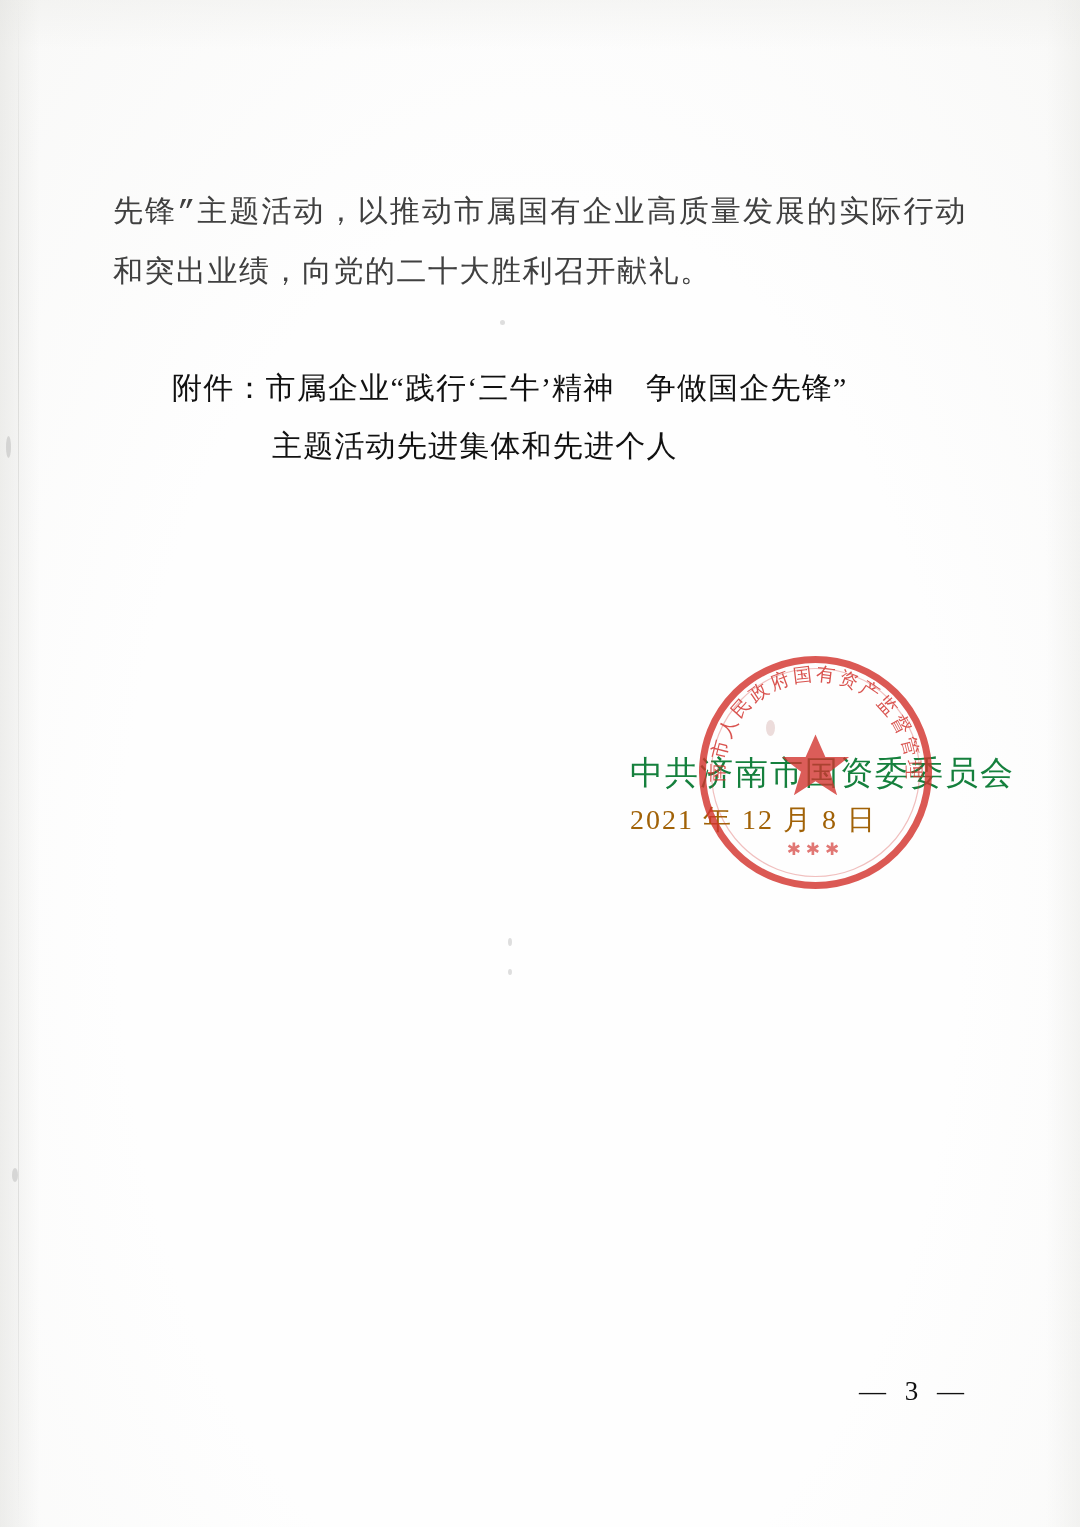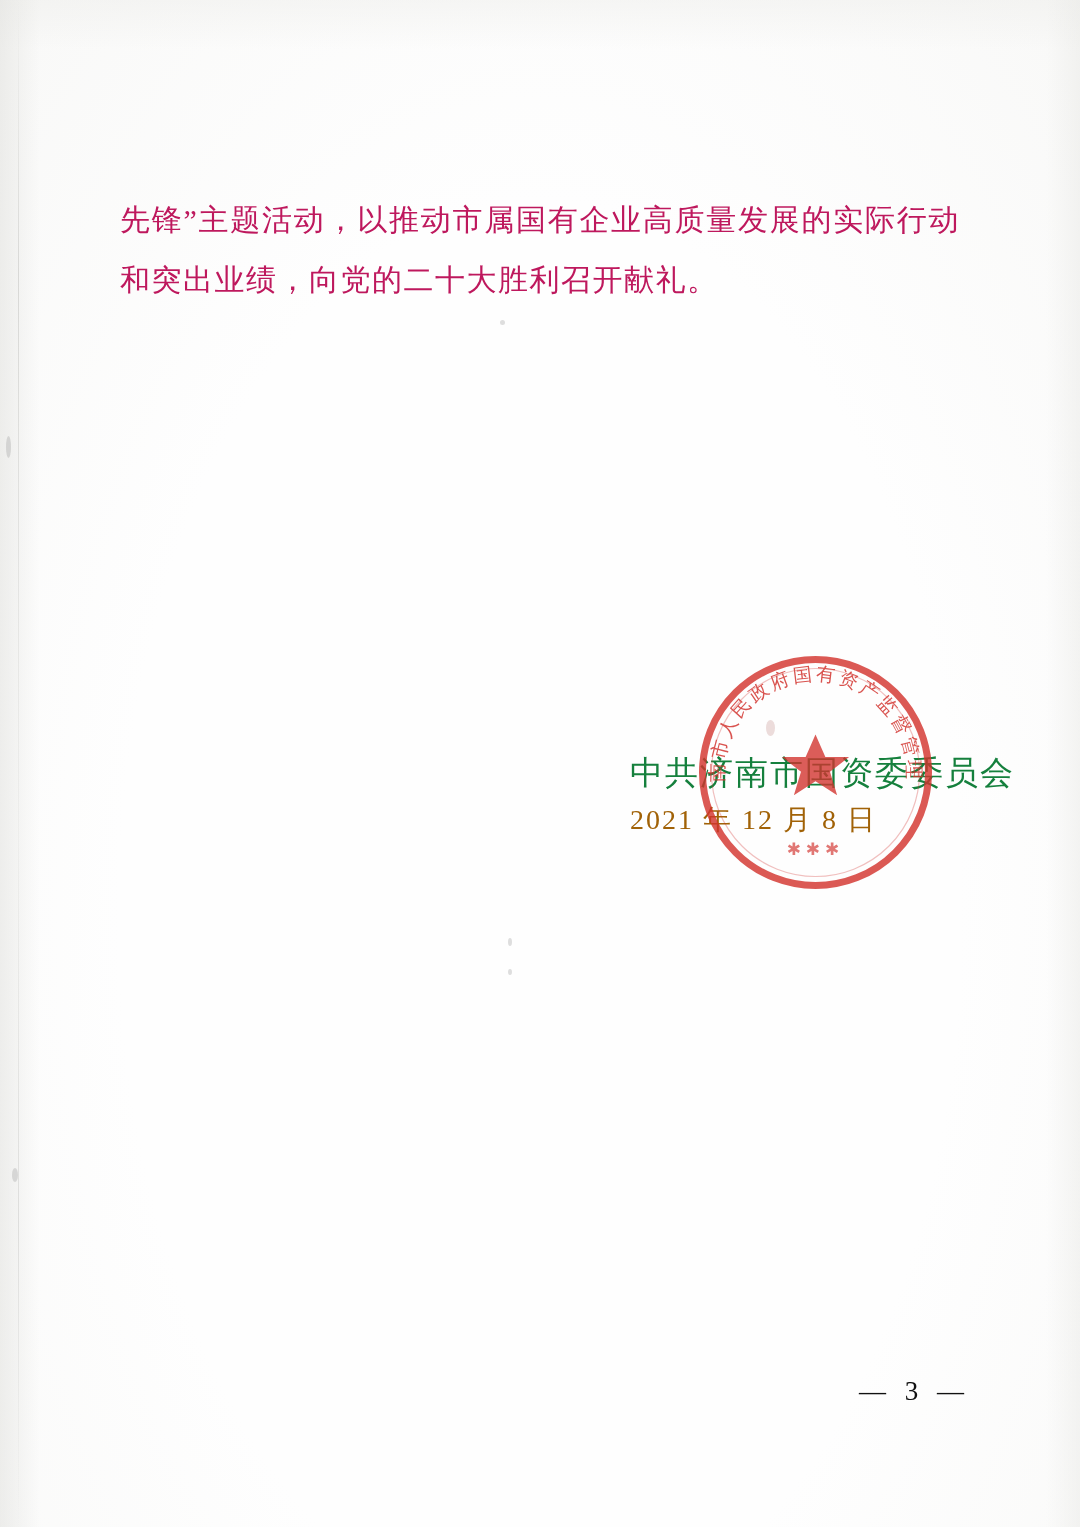--- a/index.html
+++ b/index.html
@@ -38,23 +38,24 @@
   .doc-body {
     position: absolute;
     left: 110px;
     top: 180px;
     width: 860px;
   }
   .para {
     font-size: 30px;
     line-height: 60px;
     letter-spacing: 1.5px;
-    color: #be185d;
+    color: #404040;
     text-align: justify;
-    margin: 10px;
+    margin: 3px;
+    font-family: Liberation Mono, monospace;
   }
 
   .attach-block {
     margin-top: 56px;
     padding-left: 62px;
   }
   .attach-line {
     font-size: 30px;
     line-height: 58px;
     letter-spacing: 1.2px;
@@ -129,20 +130,24 @@
   <div class="scan-speck" style="left:12px; top:1168px; width:6px; height:14px;"></div>
   <div class="scan-speck" style="left:500px; top:320px; width:5px; height:5px;"></div>
   <div class="scan-speck" style="left:508px; top:938px; width:4px; height:8px;"></div>
   <div class="scan-speck" style="left:508px; top:969px; width:4px; height:6px;"></div>
   <div class="scan-speck" style="left:766px; top:720px; width:9px; height:16px; background:rgba(214,180,178,0.45);"></div>
 
   <div class="doc-body">
 
     <p class="para">先锋”主题活动，以推动市属国有企业高质量发展的实际行动和突出业绩，向党的二十大胜利召开献礼。</p>
 
+    <div class="attach-block">
+      <div class="attach-line">附件：市属企业“践行‘三牛’精神　争做国企先锋”</div>
+      <div class="attach-line second">主题活动先进集体和先进个人</div>
+    </div>
 
     <div class="signature">
       <div class="sig-line">中共济南市国资委委员会</div>
       <div class="sig-date">2021 年 12 月 8 日</div>
     </div>
 
     <div class="seal">
       <svg width="245" height="245" viewBox="0 0 245 245" xmlns="http://www.w3.org/2000/svg">
         <defs>
           <path id="sealArc" d="M 122.5,122.5 m -92,0 a 92,92 0 1,1 184,0" transform="rotate(180 122.5 122.5)" fill="none"></path>

